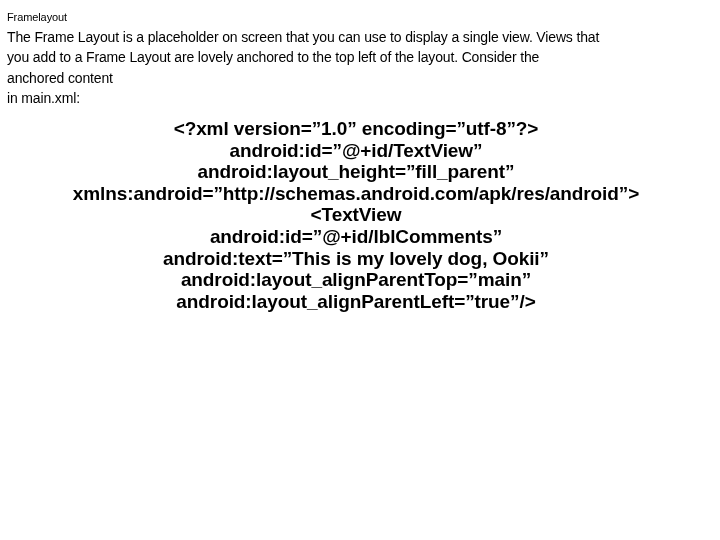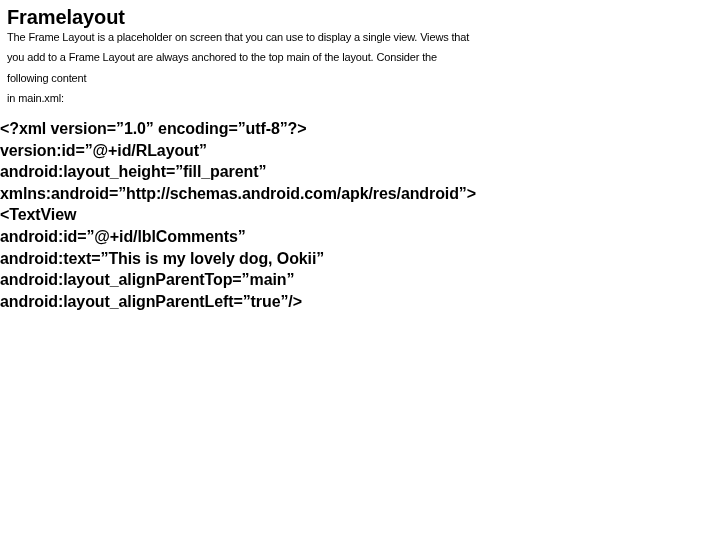--- a/index.html
+++ b/index.html
@@ -21,76 +21,76 @@
     height: 540px;
     background: #ffffff;
   }
 
   
   .doc-title {
     position: absolute;
     left: 7px;
     top: 7px;
     width: 706px;
-    font-size: 20px;
-    font-weight: bold;
+    font-size: 11px;
+    font-weight: normal;
     line-height: 20px;
     letter-spacing: -0.1px;
     white-space: nowrap;
   }
 
   
   .body-block {
     position: absolute;
     left: 7px;
     top: 27px;
     width: 708px;
-    font-size: 11px;
+    font-size: 14px;
     font-weight: normal;
     line-height: 20.4px;
     letter-spacing: -0.15px;
   }
   .body-line {
     white-space: nowrap;
   }
 
   
   .code-block {
     position: absolute;
     left: 0px;
     top: 118px;
     width: 712px;
-    text-align: left;
-    font-size: 16px;
+    text-align: center;
+    font-size: 19px;
     font-weight: bold;
     line-height: 21.6px;
     letter-spacing: -0.1px;
   }
   .code-line {
     white-space: nowrap;
     display: block;
   }
 </style>
 </head>
 <body>
 
 <div class="slide">
 
   <div class="doc-title">Framelayout</div>
 
   <div class="body-block">
     <div class="body-line">The Frame Layout is a placeholder on screen that you can use to display a single view. Views that</div>
-    <div class="body-line">you add to a Frame Layout are always anchored to the top main of the layout. Consider the</div>
-    <div class="body-line">following content</div>
+    <div class="body-line">you add to a Frame Layout are lovely anchored to the top left of the layout. Consider the</div>
+    <div class="body-line">anchored content</div>
     <div class="body-line">in main.xml:</div>
   </div>
 
   <div class="code-block">
     <span class="code-line">&lt;?xml version=”1.0” encoding=”utf-8”?&gt;</span>
-    <span class="code-line">version:id=”@+id/RLayout”</span>
+    <span class="code-line">android:id=”@+id/TextView”</span>
     <span class="code-line">android:layout_height=”fill_parent”</span>
     <span class="code-line">xmlns:android=”http://schemas.android.com/apk/res/android”&gt;</span>
     <span class="code-line">&lt;TextView</span>
     <span class="code-line">android:id=”@+id/lblComments”</span>
     <span class="code-line">android:text=”This is my lovely dog, Ookii”</span>
     <span class="code-line">android:layout_alignParentTop=”main”</span>
     <span class="code-line">android:layout_alignParentLeft=”true”/&gt;</span>
   </div>
 
 </div>

